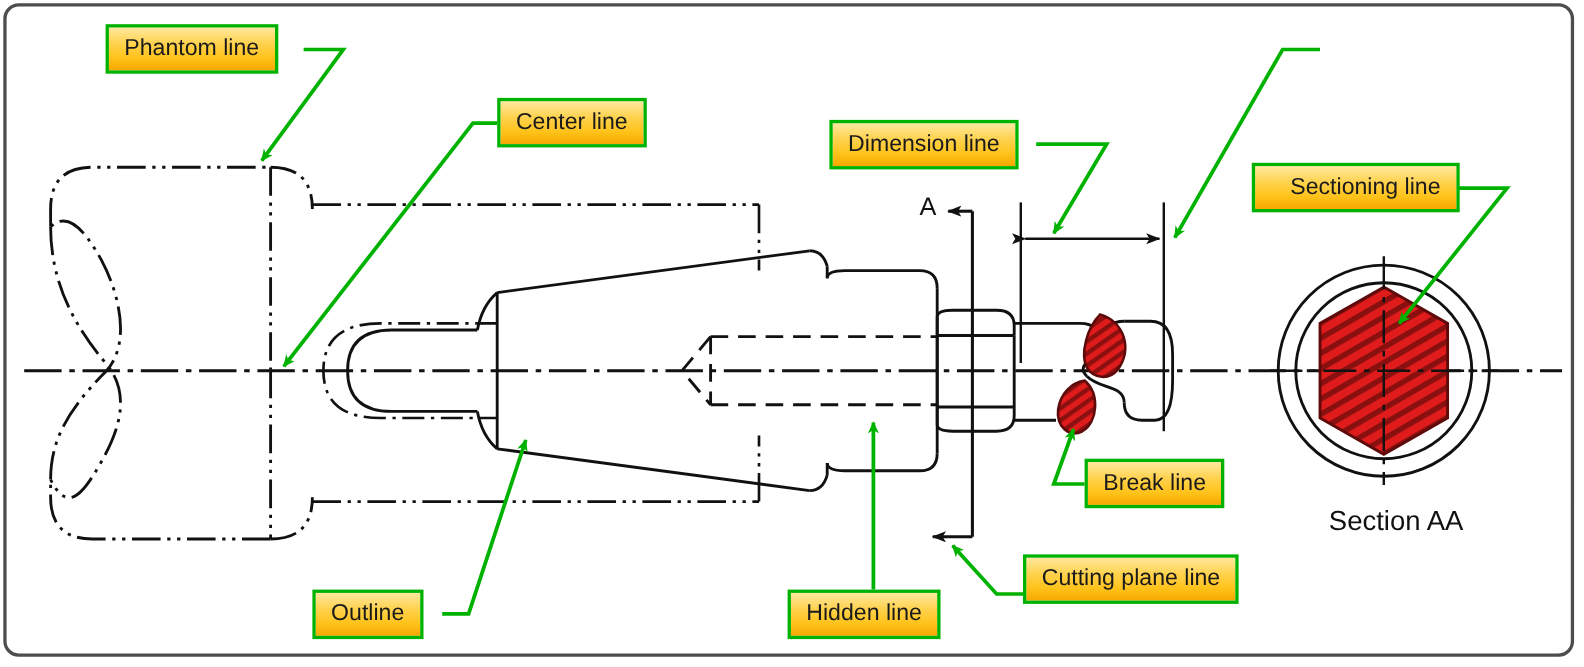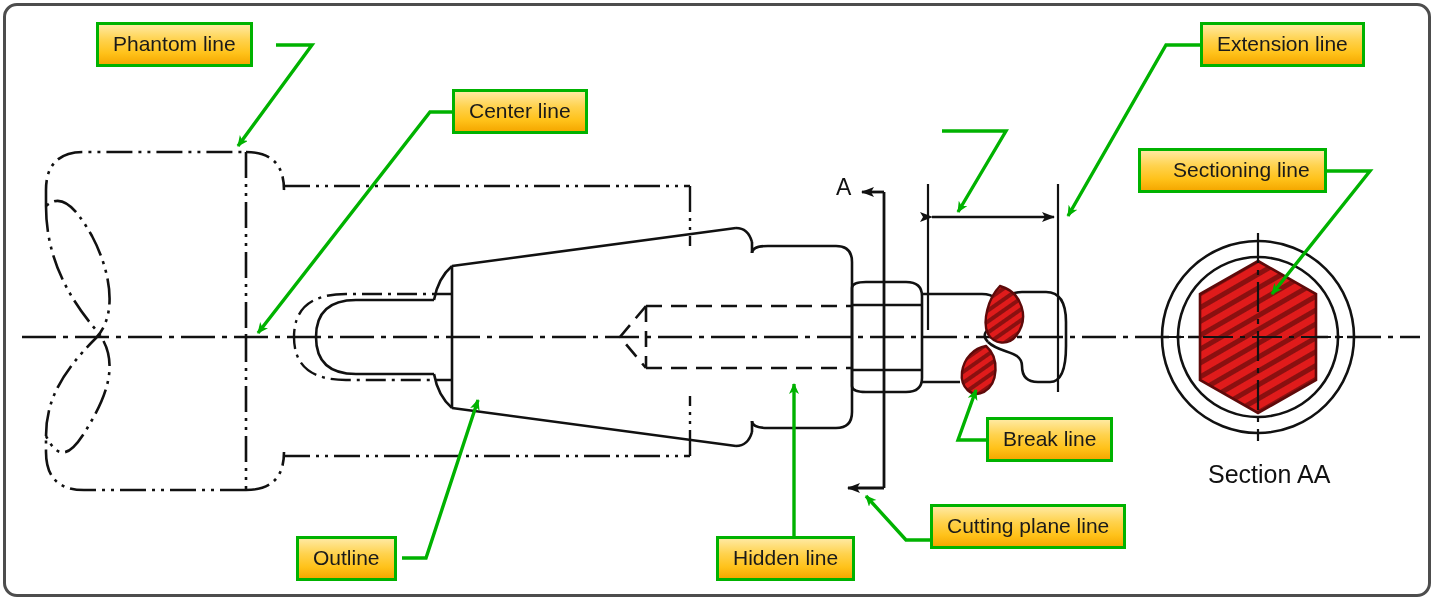--- a/index.html
+++ b/index.html
@@ -217,23 +217,23 @@
       <path d="M 930 540 L 906 540 L 866 496" marker-end="url(#arrowGreen)"></path>
 
       <path d="M 794 536 L 794 384" marker-end="url(#arrowGreen)"></path>
 
       <path d="M 402 558 L 426 558 L 478 400" marker-end="url(#arrowGreen)"></path>
     </g>
   </svg>
 
   <div class="label-box" style="left:96px;  top:22px;">Phantom line</div>
   <div class="label-box" style="left:452px; top:89px;">Center line</div>
-  <div class="label-box" style="left:1200px;top:22px;">Extension line</div>
+  <div class="label-box" style="left:754px; top:109px;">Dimension line</div>
   <div class="label-box" style="left:1138px;top:148px;padding-left:32px;">Sectioning line</div>
   <div class="label-box" style="left:986px; top:417px;text-align:right;">Break line</div>
   <div class="label-box" style="left:930px; top:504px;">Cutting plane line</div>
   <div class="label-box" style="left:716px; top:536px;">Hidden line</div>
-  <div class="label-box" style="left:296px; top:536px;">Outline</div>
+  <div class="label-box" style="left:284px; top:536px;">Outline</div>
 
   <div class="plain-text" style="left:836px; top:174px; font-size:23px;">A</div>
   <div class="plain-text" style="left:1208px; top:460px; font-size:25px;">Section AA</div>
 
 </div>
 
 </body></html>

